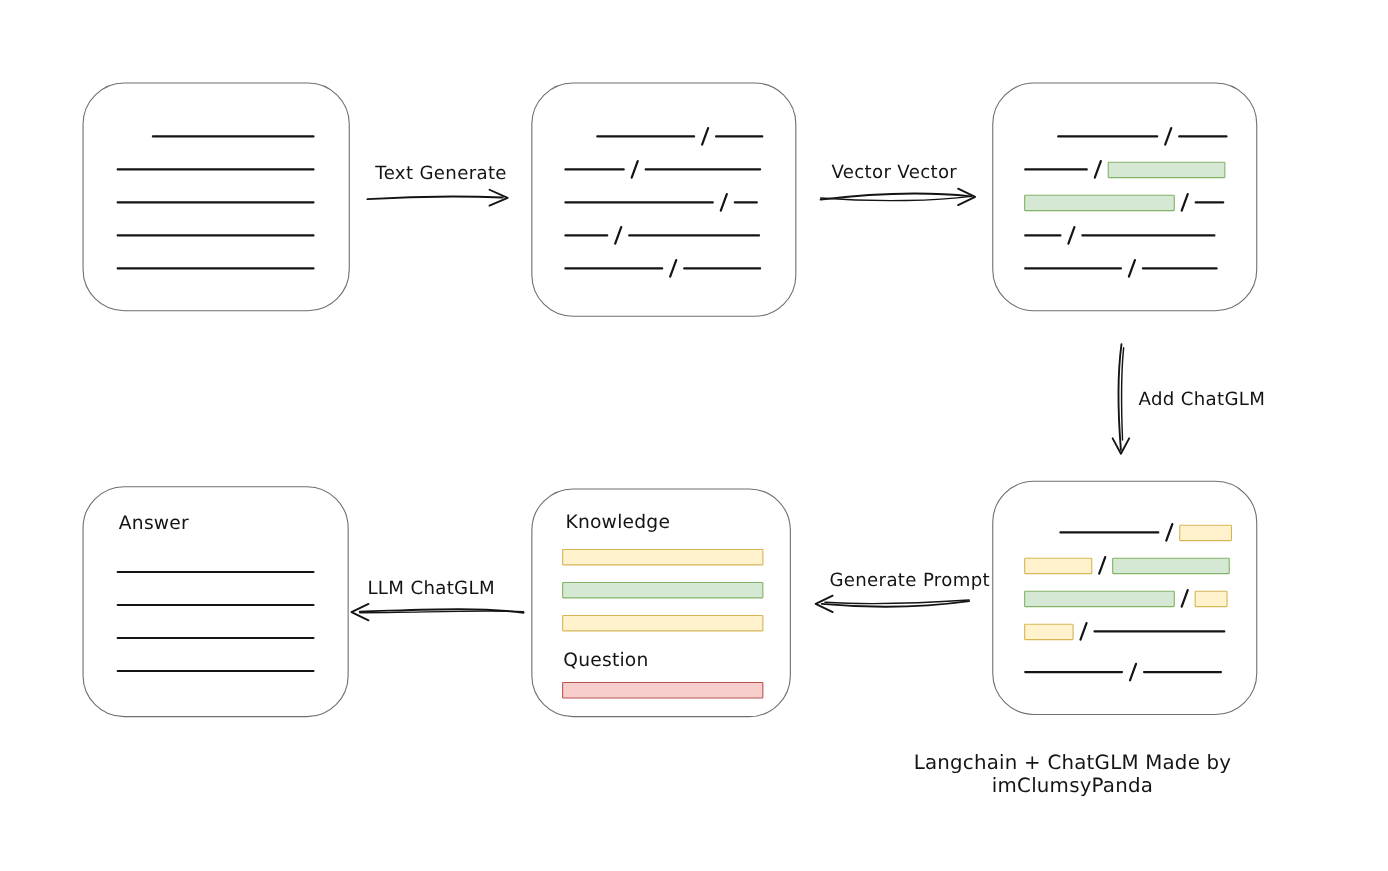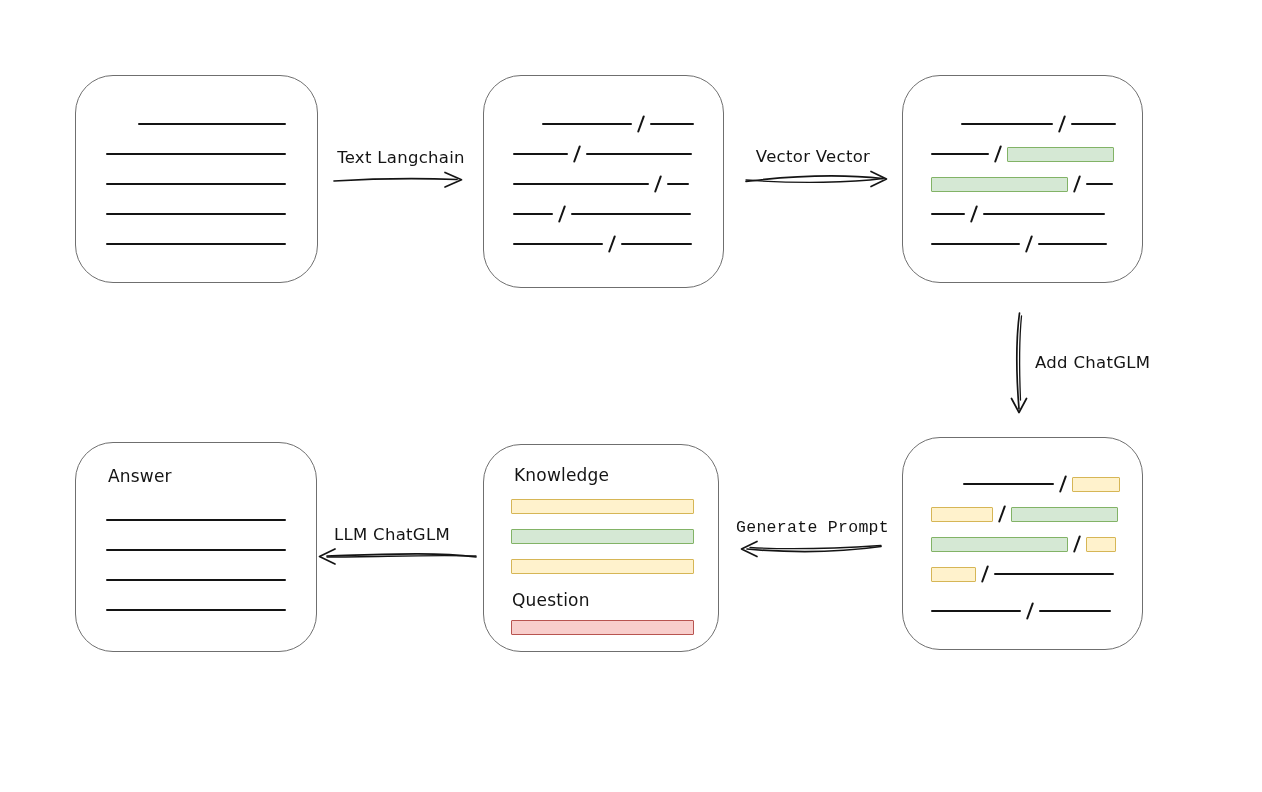--- a/index.html
+++ b/index.html
@@ -58,21 +58,21 @@
   }
   #arrow-layer .thin { stroke-width:1.3; }
 
   .arrow-label {
     position:absolute; font-size:16.5px; letter-spacing:0.3px;
     white-space:nowrap; color:#141414;
   }
   #lbl-text-splitter   { left:335px;  top:148px; width:132px; text-align:center; }
   #lbl-vector-search   { left:742px;  top:147px; width:142px; text-align:center; }
   #lbl-add-context     { left:1035px; top:353px; }
-  #lbl-generate-prompt { left:736px;  top:518px; width:150px; text-align:center;font-family:Liberation Mono, monospace; }
+  #lbl-generate-prompt { left:752px;  top:518px; width:150px; text-align:center; }
   #lbl-llm-response    { left:328px;  top:525px; width:128px; text-align:center; }
 
   #caption {
     position:absolute; left:765px; top:683px; width:420px;
     text-align:center; font-size:18px; letter-spacing:0.2px; color:#141414;
   }
 </style>
 </head>
 <body>
 
@@ -239,19 +239,20 @@
       <path class="thin" d="M881,545.5 C835,548.5 790,550 750,547.5"></path>
       <polyline points="757,541.5 741.5,549 757,556.5"></polyline>
     </g>
     <g>
       <path d="M476,557 C432,551.5 382,554.5 327,556"></path>
       <path class="thin" d="M476,556 C428,554.5 380,557 327,557"></path>
       <polyline points="335,549 319.5,556.5 335,564"></polyline>
     </g>
   </svg>
 
-  <div class="arrow-label" id="lbl-text-splitter">Text Langchain</div>
+  <div class="arrow-label" id="lbl-text-splitter">Text Generate</div>
   <div class="arrow-label" id="lbl-vector-search">Vector Vector</div>
   <div class="arrow-label" id="lbl-add-context">Add ChatGLM</div>
   <div class="arrow-label" id="lbl-generate-prompt">Generate Prompt</div>
   <div class="arrow-label" id="lbl-llm-response">LLM ChatGLM</div>
 
+  <div id="caption">Langchain + ChatGLM Made by imClumsyPanda</div>
 </div>
 
 </body></html>

